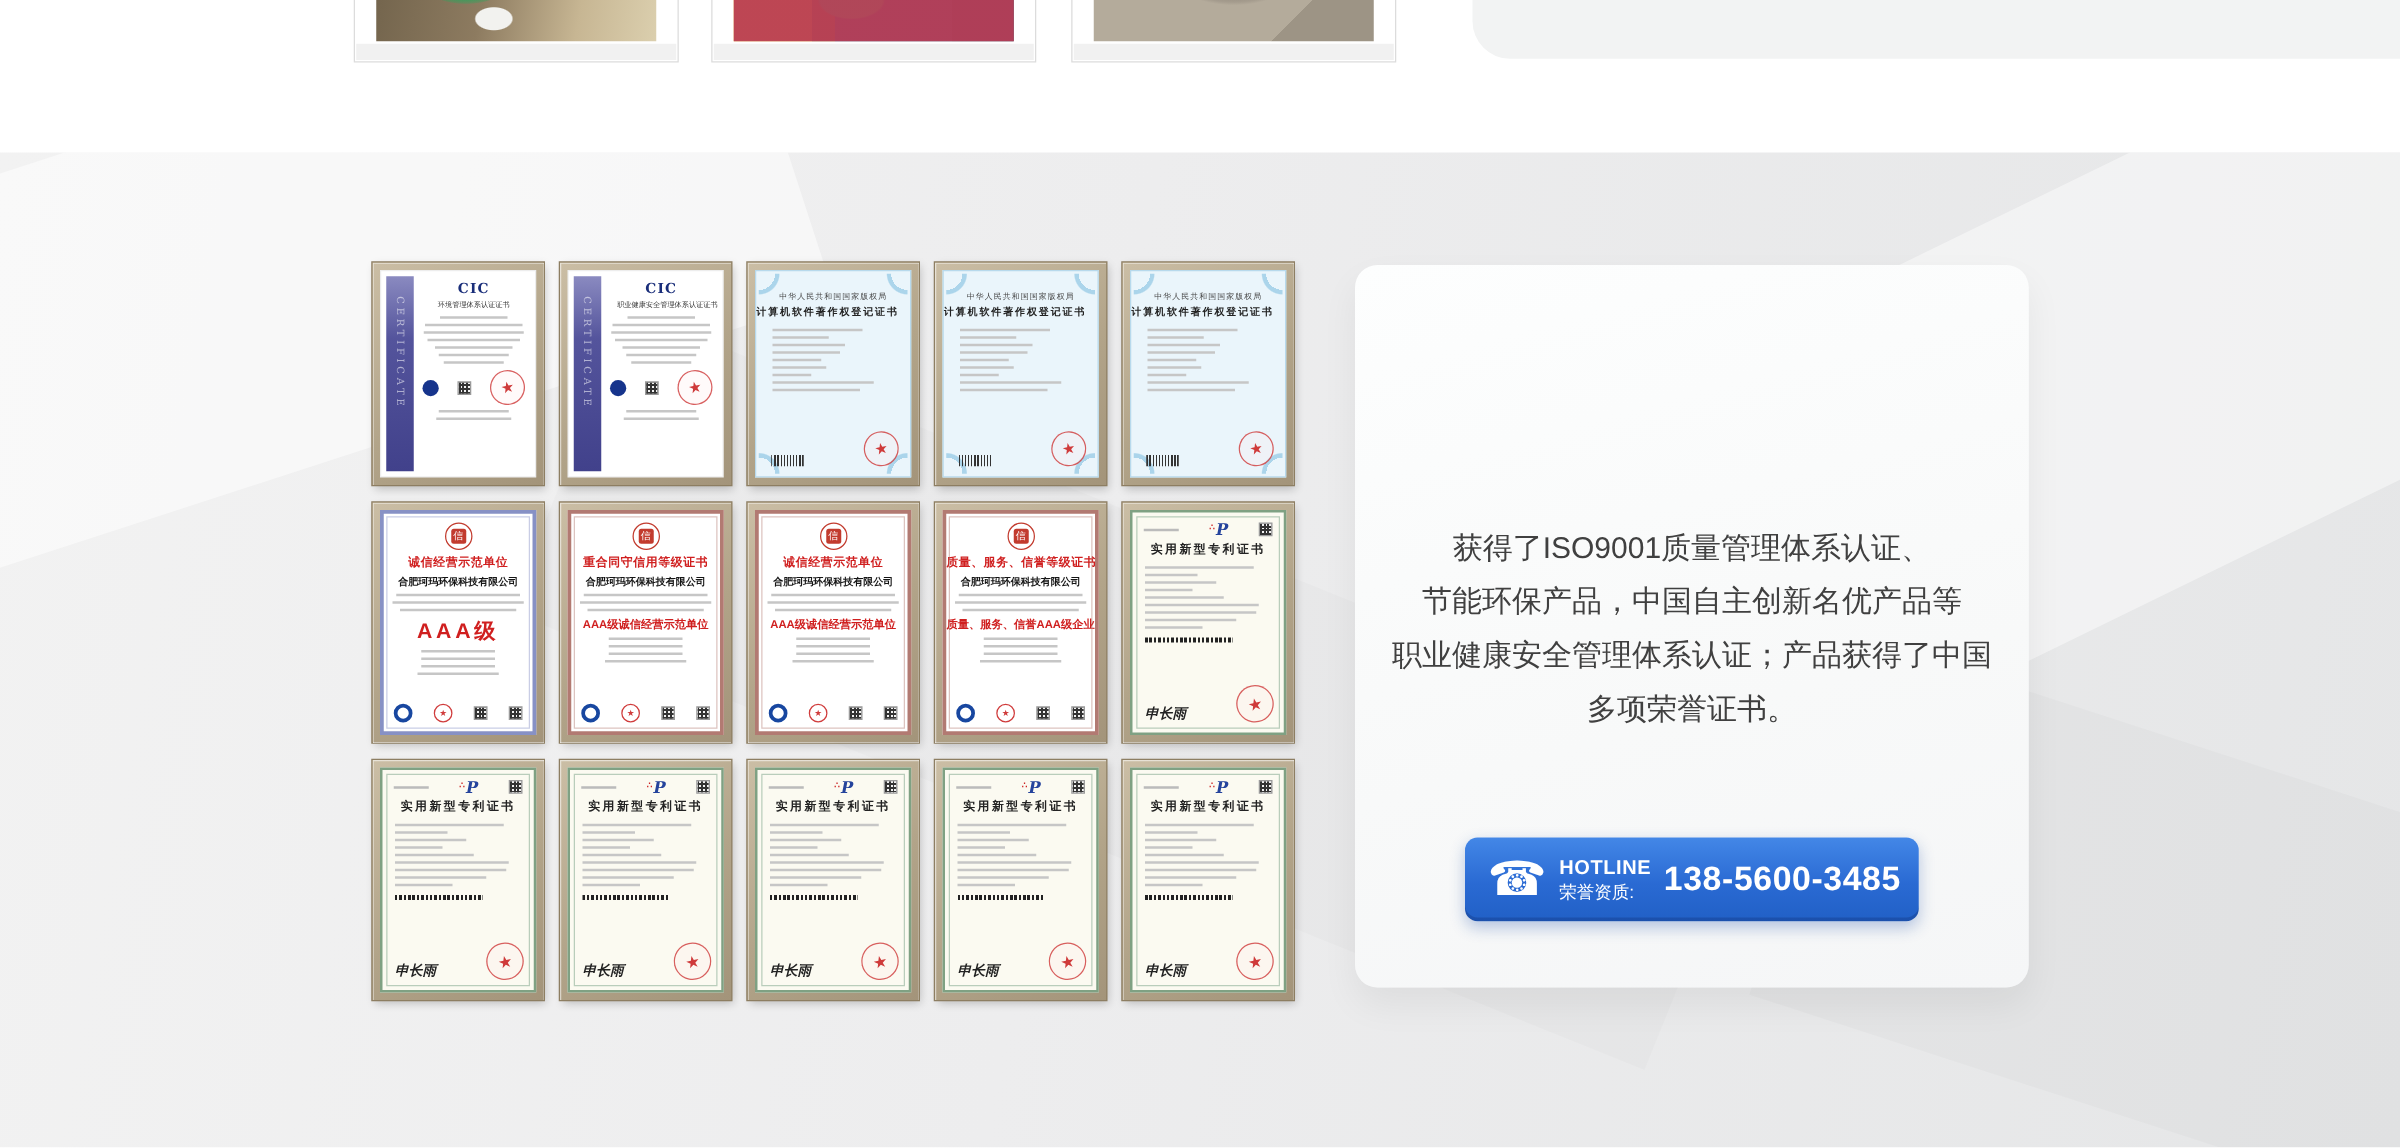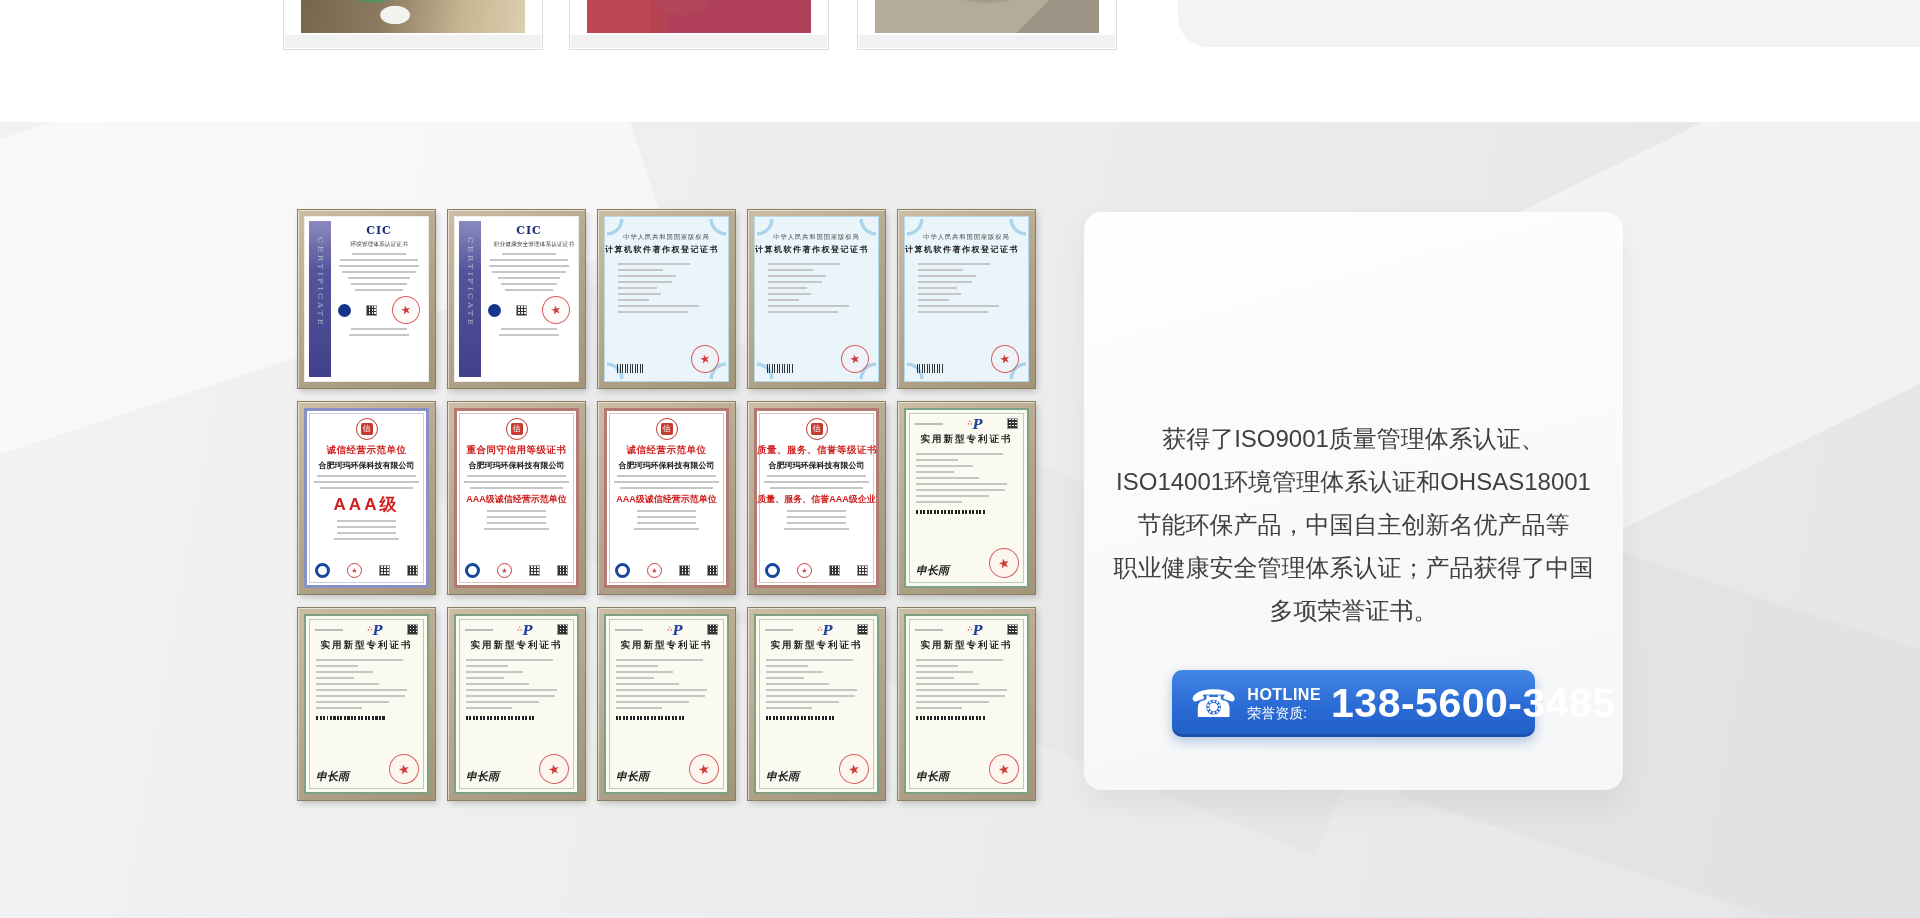--- a/index.html
+++ b/index.html
@@ -179,21 +179,21 @@
     border:none; border-radius:10px; cursor:pointer;
     background:linear-gradient(180deg,#4387e7 0%,#2a6ad3 55%,#2160c6 100%);
     box-shadow:0 5px 12px rgba(30,80,170,.3), inset 0 -3px 0 rgba(0,0,40,.16);
     display:flex; align-items:center; padding:0 18px; color:#fff;
     font-family:"Liberation Sans", sans-serif;
   }
   .hot-icon { font-size:38px; line-height:1; margin-right:10px; }
   .hot-labels { display:flex; flex-direction:column; align-items:flex-start; line-height:1.15; margin-right:10px; }
   .hot-en { font-size:16px; font-weight:bold; letter-spacing:.5px; }
   .hot-zh { font-size:14px; }
-  .hot-number { font-size:41px; font-weight:bold; letter-spacing:.5px; white-space:nowrap; }
+  .hot-number { font-size:27px; font-weight:bold; letter-spacing:.5px; white-space:nowrap; }
 </style>
 </head>
 <body>
 
 <div class="top-band">
   <div class="photo-card pc1">
     <div class="foot"></div>
     <div class="photo ph1"></div>
   </div>
   <div class="photo-card pc2">
@@ -585,21 +585,20 @@
             <span class="pat-sign">申长雨</span>
             <div class="seal pat">★</div>
           </div>
         </div>
       </div>
     </div>
 
   <div class="honor-panel">
     <div class="honor-desc">
       <div class="dline">获得了ISO9001质量管理体系认证、</div>
-      <div class="dline">ISO14001环境管理体系认证和OHSAS18001</div>
       <div class="dline">节能环保产品，中国自主创新名优产品等</div>
       <div class="dline">职业健康安全管理体系认证；产品获得了中国</div>
       <div class="dline">多项荣誉证书。</div>
     </div>
     <button class="hotline-btn">
       <span class="hot-icon">☎</span>
       <span class="hot-labels">
         <span class="hot-en">HOTLINE</span>
         <span class="hot-zh">荣誉资质:</span>
       </span>

